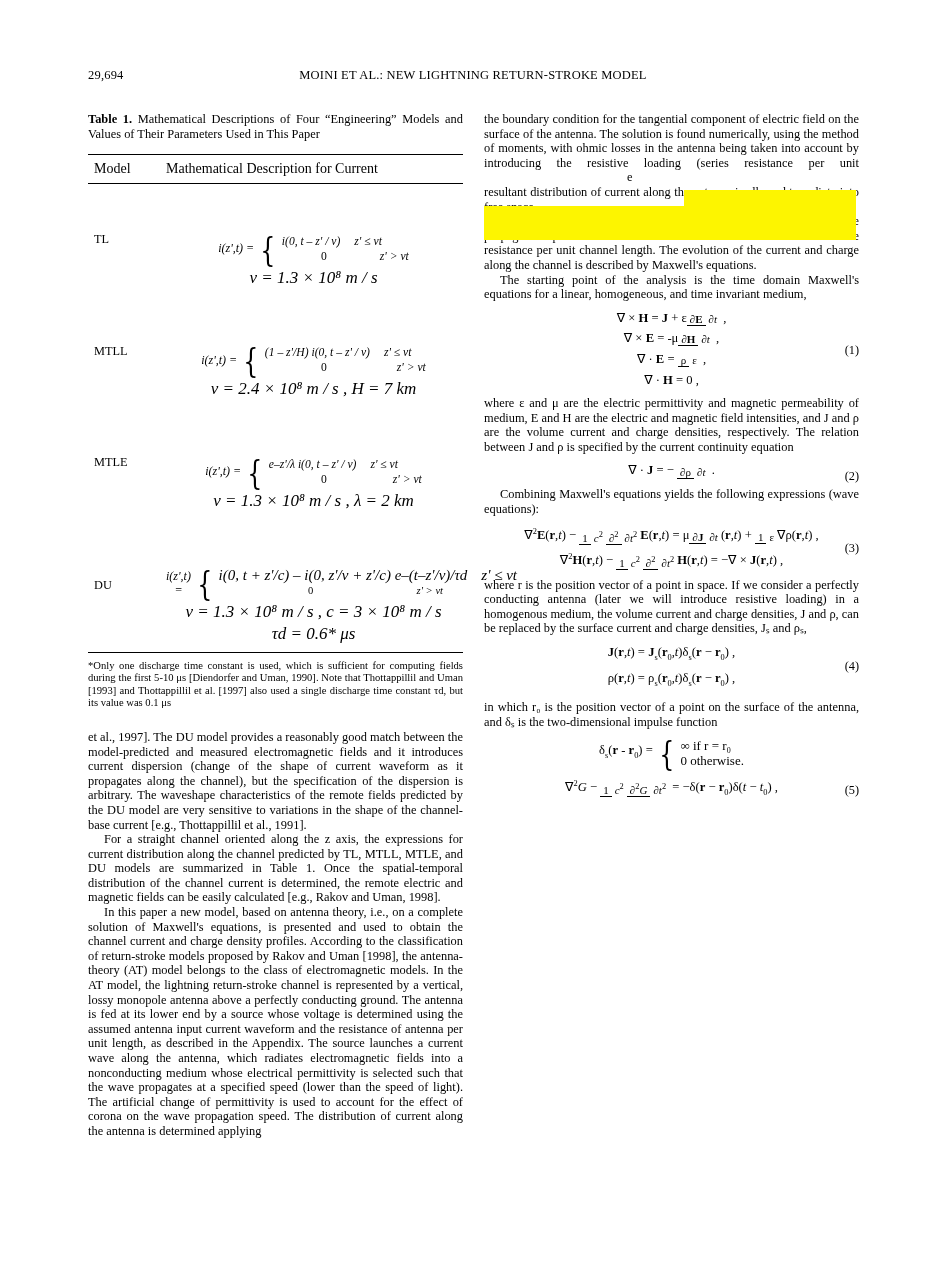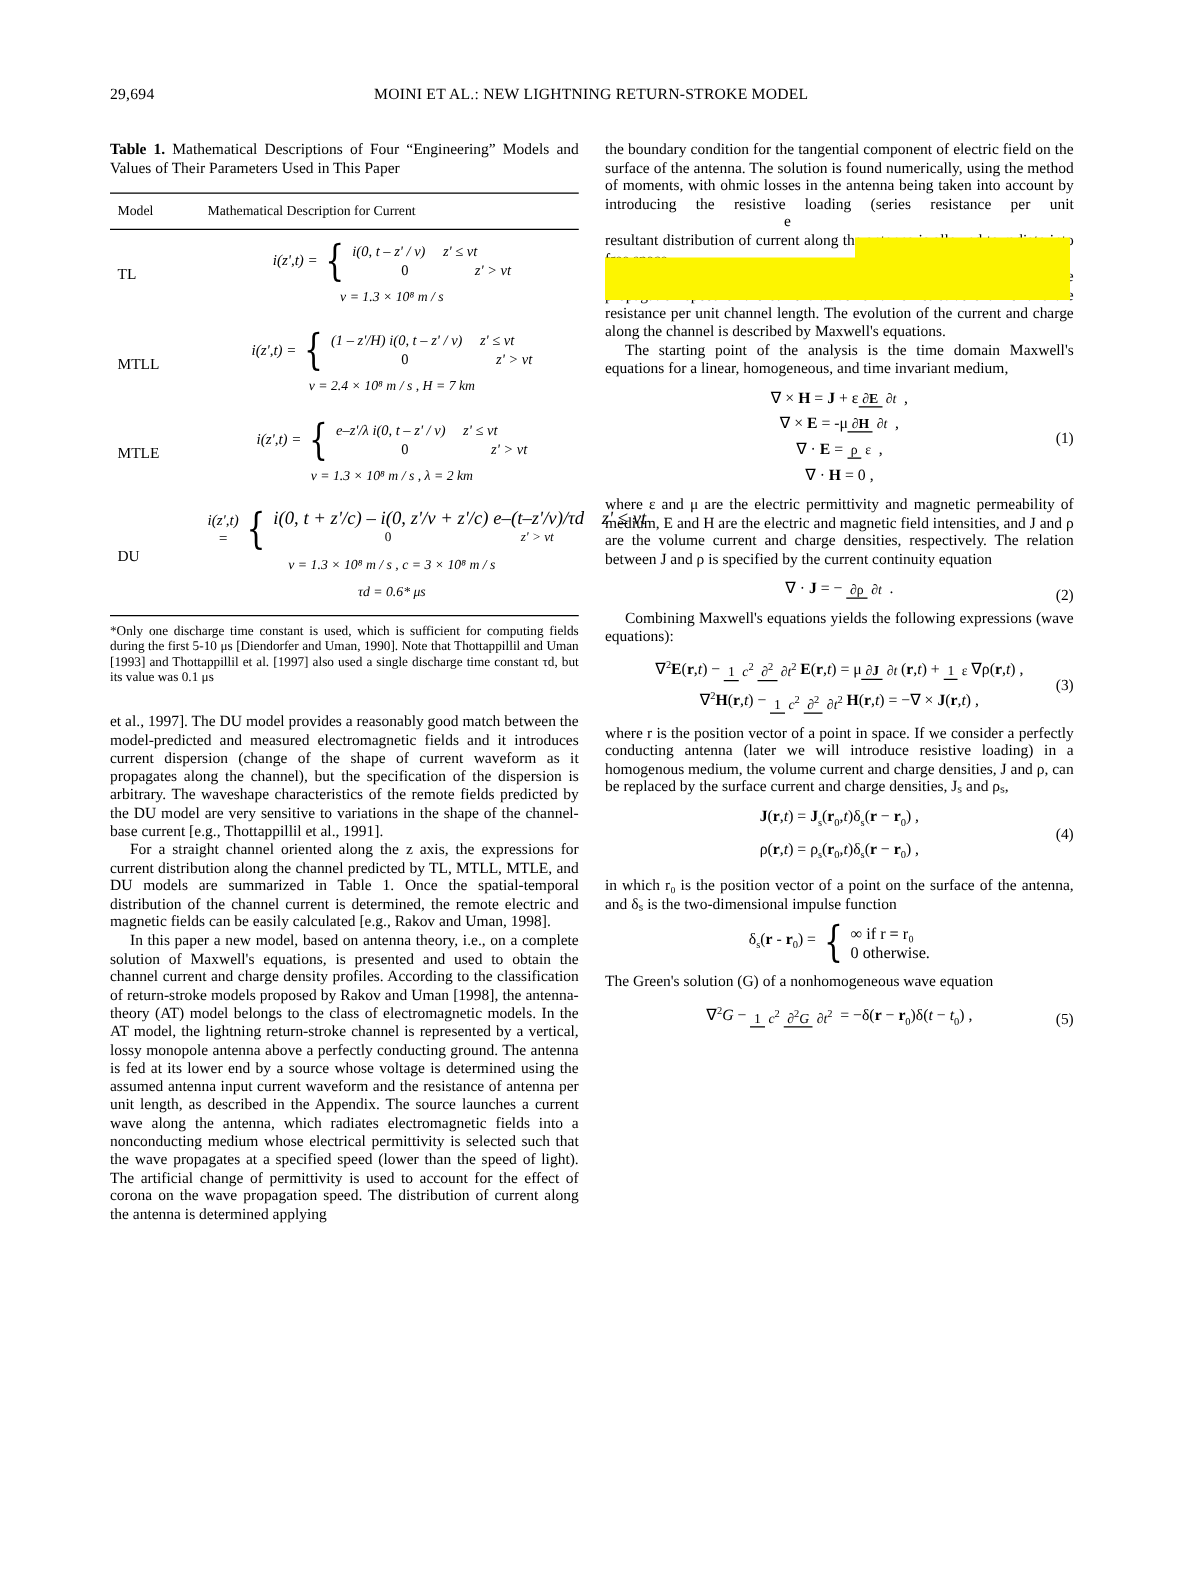--- a/index.html
+++ b/index.html
@@ -75,44 +75,44 @@
   .tbl {
     width: 375px;
     border-top: 1.1px solid #000;
     border-bottom: 1.1px solid #000;
     margin-bottom: 4px;
   }
   .tbl-head {
     display: flex;
     border-bottom: 1.1px solid #000;
     padding: 7px 0 6px 0;
-    font-size: 11px;
+    font-size: 14px;
   }
   .tbl-head .c1 { width: 72px; padding-left: 6px; }
   .tbl-head .c2 { width: 290px; }
   .tbl-row {
     display: flex;
     align-items: center;
     padding: 10px 0 10px 0;
   }
   .tbl-row .c1 {
     width: 72px;
     padding-left: 6px;
     font-size: 12.3px;
     font-family: Liberation Serif, serif;
   }
   .tbl-row .c2 {
     width: 295px;
     text-align: center;
     font-size: 12px;
   }
-  .eqline { text-align: center; }
+  .eqline { text-align: center; margin-top: 40px; }
   .params {
     text-align: center;
-    font-size: 11px;
+    font-size: 17px;
     margin-top: 7px;
     font-style: italic;
   }
 
   
   .brace-eq {
     display: inline-flex;
     align-items: center;
     justify-content: center;
     gap: 3px;
@@ -387,21 +387,20 @@
           <span>δ<sub class="s">s</sub>(<span class="bb">r</span> - <span class="bb">r</span><sub class="s">0</sub>) =</span>
           <span class="brace">{</span>
           <span class="cases" style="font-size:13px;">
             <span class="row">∞     if  r = r₀</span>
             <span class="row">0   otherwise.</span>
           </span>
         </span>
       </div>
     </div>
 
-    <p class="noindent">The Green's solution (G) of a nonhomogeneous wave equation</p>
 
     <div class="eqblock">
       <div class="eqrow">
         ∇<sup class="s">2</sup><span class="ital">G</span> − <span class="dfrac"><span class="num">1</span><span class="den"><span class="ital">c</span><sup class="s">2</sup></span></span><span class="dfrac"><span class="num">∂<sup class="s">2</sup><span class="ital">G</span></span><span class="den">∂<span class="ital">t</span><sup class="s">2</sup></span></span> = −δ(<span class="bb">r</span> − <span class="bb">r</span><sub class="s">0</sub>)δ(<span class="ital">t</span> − <span class="ital">t</span><sub class="s">0</sub>) ,
       </div>
       <div class="eqnum" style="top:6px;">(5)</div>
     </div>
 
   </div>
 

